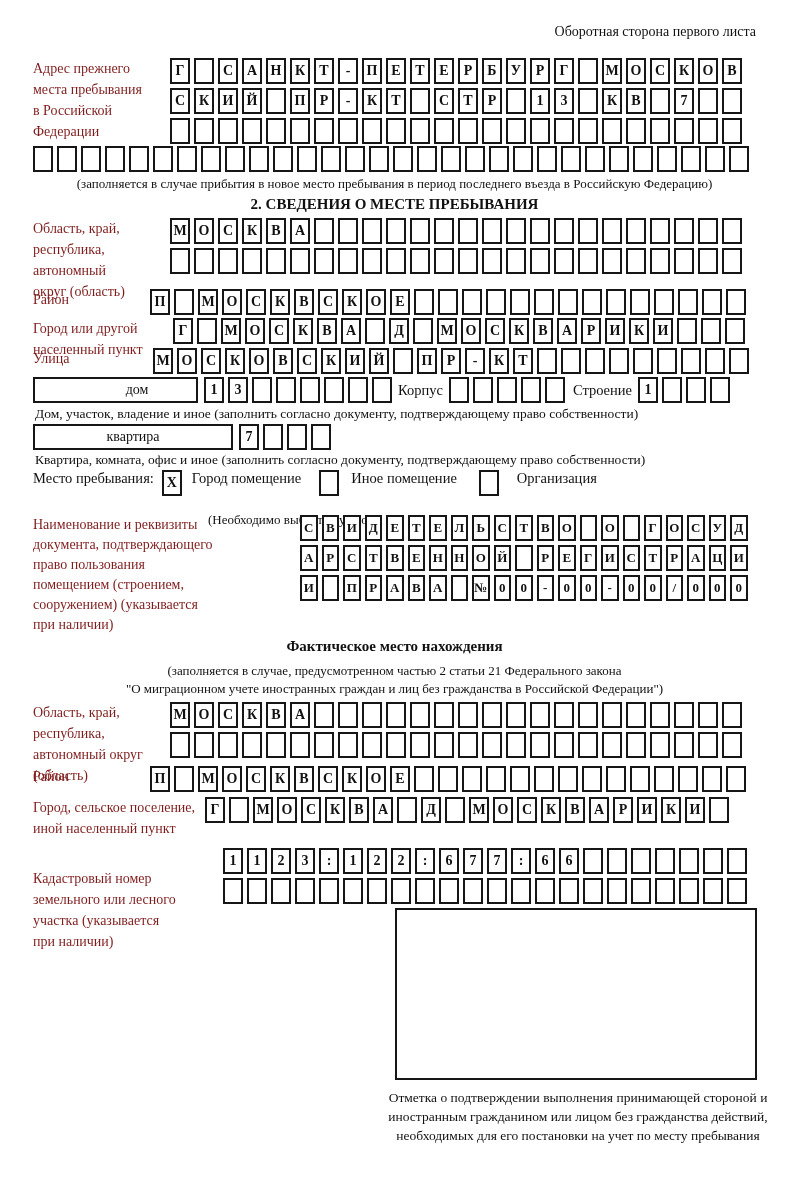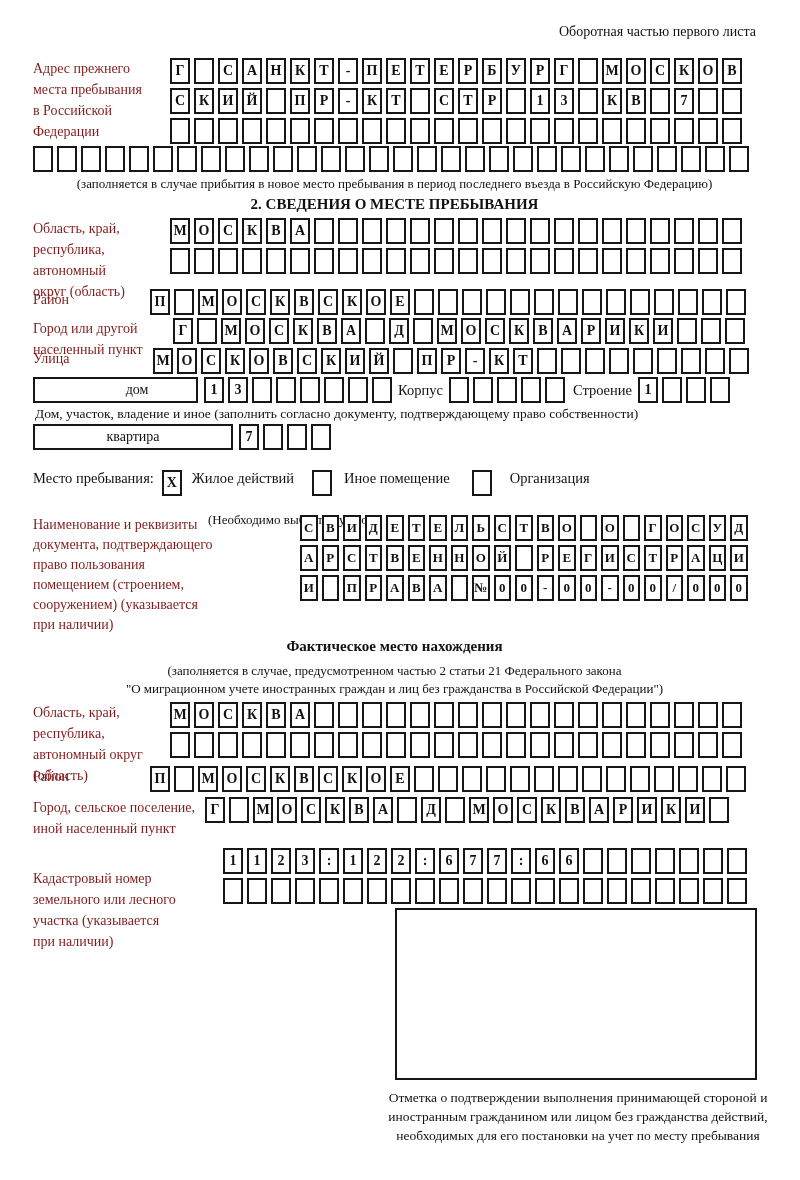--- a/index.html
+++ b/index.html
@@ -22,21 +22,21 @@
   .inline-lab{font-size:14.5px;}
   .mesto-row{display:flex;font-size:14.5px;}
   .markbox{box-sizing:border-box;border:2px solid #161616;background:#fff;}
   .markcap{font-size:13.5px;line-height:19px;text-align:center;}
 </style>
 </head>
 <body>
 
 <div class="page">
 
-  <div class="abs" style="top:24px;right:44px;font-size:14px;">Оборотная частью первого листа</div>
+  <div class="abs" style="top:24px;right:44px;font-size:14px;">Оборотная сторона первого листа</div>
 
   <div class="abs field" style="top:58px;left:33px;">
     <div class="flabel" style="width:137px;">Адрес прежнего
 места пребывания
 в Российской
 Федерации</div>
     <div class="rows">
       <div class="crow">
           <div class="cbox">Г</div>
           <div class="cbox"></div>
@@ -340,27 +340,28 @@
 
   <div class="abs" style="top:424px;left:33px;display:flex;align-items:center;">
     <div class="widebox" style="width:200px;margin-right:6px;">квартира</div>
     <div class="crow" style="margin-bottom:0;">
         <div class="cbox">7</div>
         <div class="cbox"></div>
         <div class="cbox"></div>
         <div class="cbox"></div>
       </div>
   </div>
+  <div class="abs caption" style="top:452px;left:35px;">Квартира, комната, офис и иное (заполнить согласно документу, подтверждающему право собственности)</div>
 
   <div class="abs mesto-row" style="top:470px;left:33px;">
     <span>Место пребывания:</span>
     <div class="crow" style="margin:0 6px 0 8px;">
         <div class="cbox">X</div>
       </div>
-    <span>Жилое действий</span>
+    <span>Город помещение</span>
     <div class="crow" style="margin:0 8px 0 18px;">
         <div class="cbox"></div>
       </div>
     <span>Иное помещение</span>
     <div class="crow" style="margin:0 14px 0 22px;">
         <div class="cbox"></div>
       </div>
     <span>Организация</span>
   </div>
   <div class="abs note" style="top:512px;left:33px;width:520px;">(Необходимо выбрать нужное)</div>

